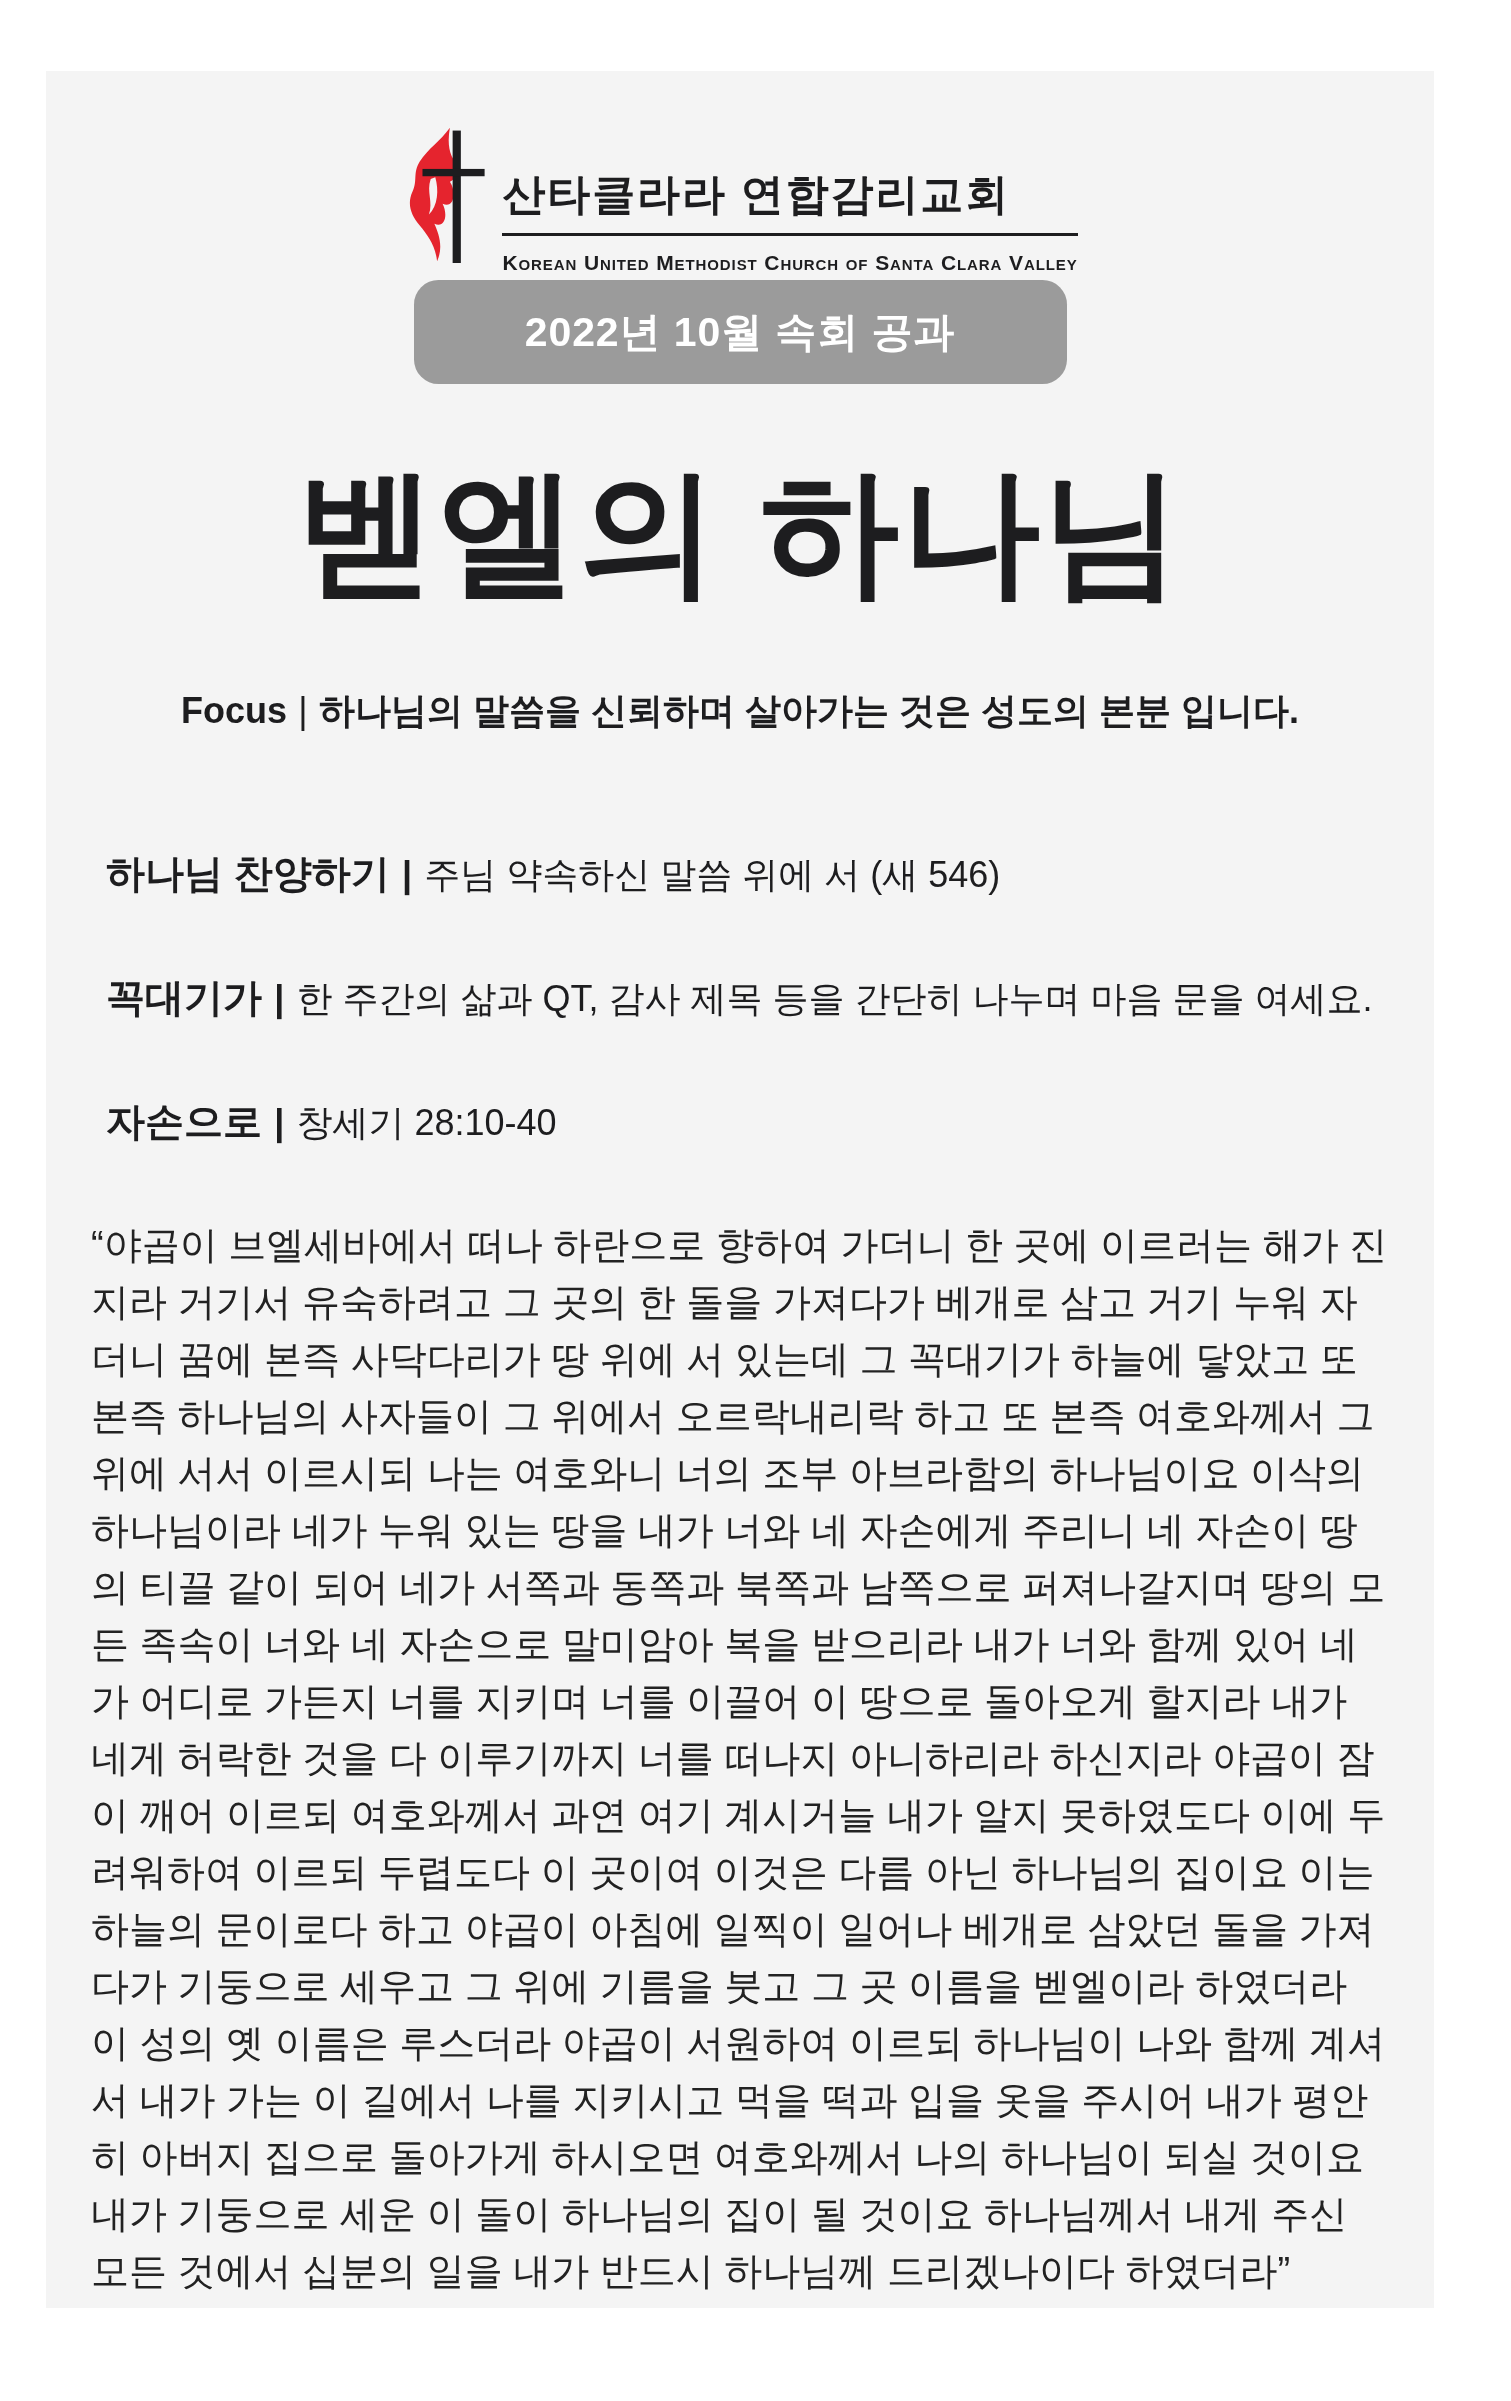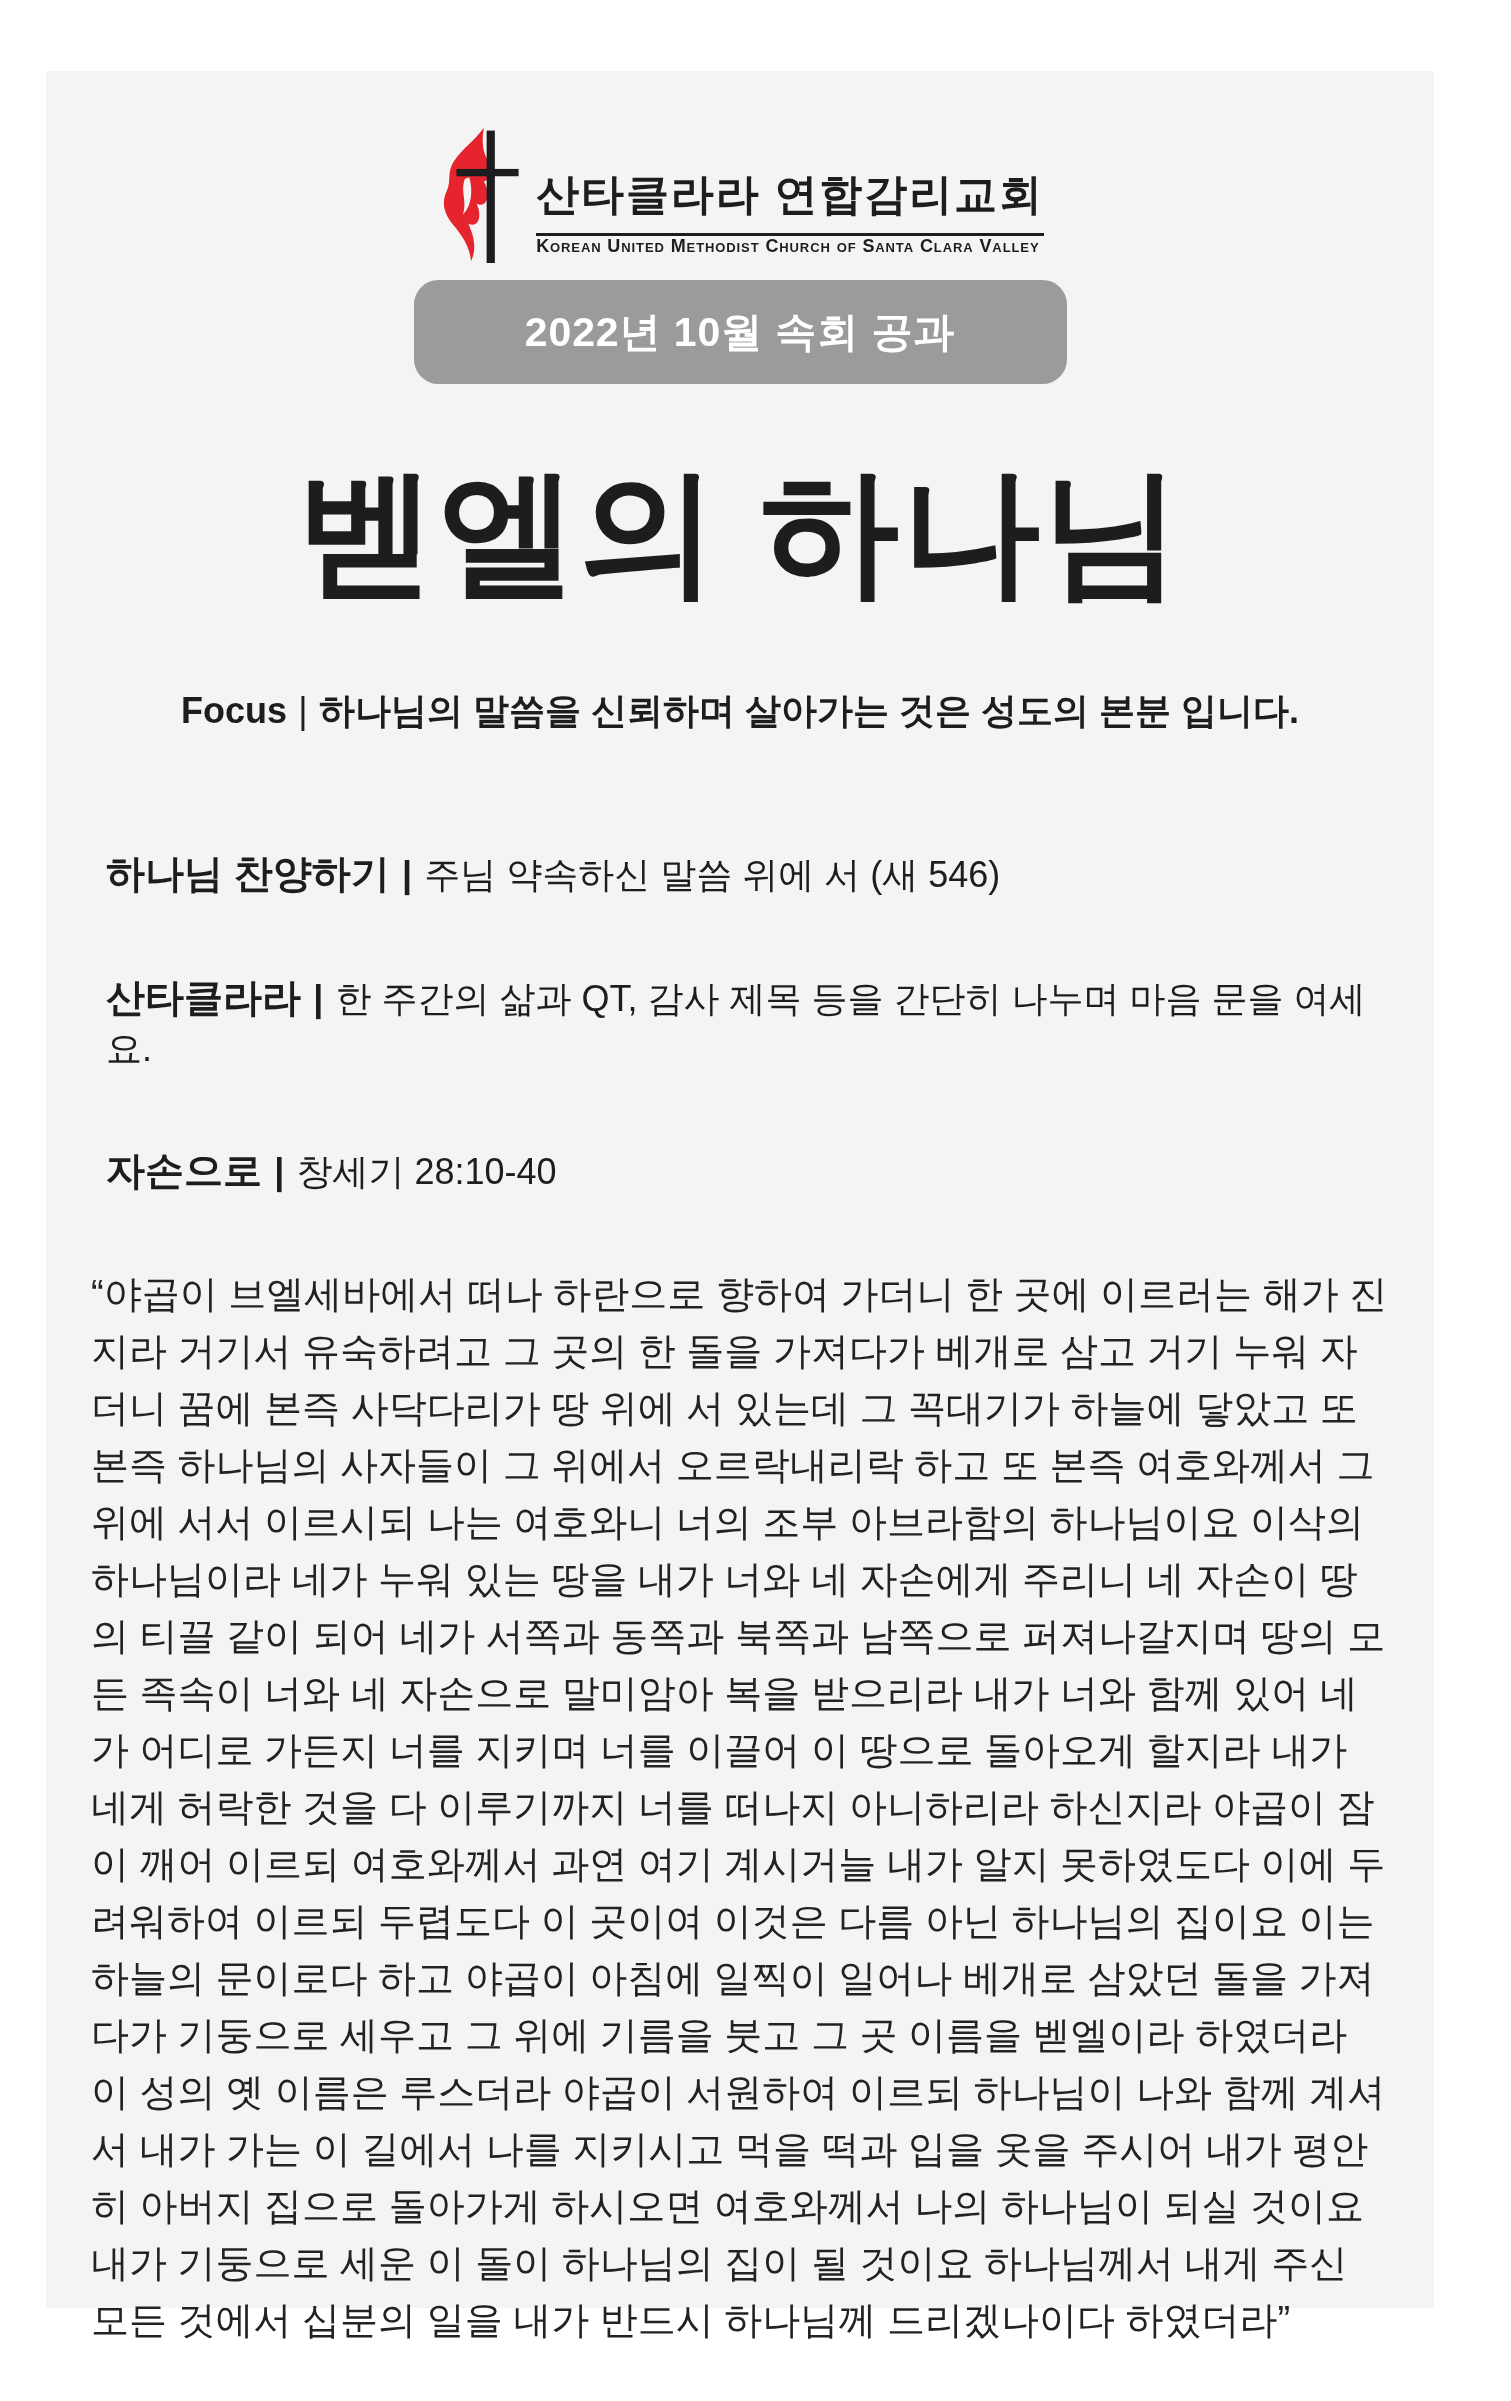--- a/index.html
+++ b/index.html
@@ -33,24 +33,24 @@
   .logo-mark { width:83px; height:137px; flex:0 0 auto; }
   .logo-text { padding-top:40px; }
   .name-ko {
     font-size:43px; font-weight:800; letter-spacing:1.9px;
     color:var(--ink);
     border-bottom:3.8px solid var(--ink);
     padding-bottom:8.5px;
     white-space:nowrap;
   }
   .name-en {
-    font-size:18px; font-weight:700;
+    font-size:21px; font-weight:700;
     font-variant:small-caps;
     letter-spacing:0.9px;
-    margin-top:0;
+    margin-top:15px;
     color:var(--ink);
     white-space:nowrap;
   }
   
   .badge {
     margin:13px auto 0;
     width:653px; height:104px;
     border-radius:24.5px;
     background:var(--badge-bg);
     color:#ffffff;
@@ -129,21 +129,21 @@
     </div>
 
     <div class="badge">2022년 10월 속회 공과</div>
 
     <h1 class="title">벧엘의 하나님</h1>
 
     <p class="focus"><span class="sec-label" style="font-size:36px">Focus</span><span class="f-sep">|</span><span>하나님의 말씀을 신뢰하며 살아가는 것은 성도의 본분 입니다.</span></p>
 
     <p class="section first"><span class="sec-label">하나님 찬양하기</span><span class="sec-sep">|</span><span class="sec-text">주님 약속하신 말씀 위에 서 (새 546)</span></p>
 
-    <p class="section"><span class="sec-label">산타클라라</span><span class="sec-sep">|</span><span class="sec-text">한 주간의 삶과 QT, 감사 제목 등을 간단히 나누며 마음 문을 여세요.</span></p>
+    <p class="section"><span class="sec-label">꼭대기가</span><span class="sec-sep">|</span><span class="sec-text">한 주간의 삶과 QT, 감사 제목 등을 간단히 나누며 마음 문을 여세요.</span></p>
 
     <p class="section"><span class="sec-label">자손으로</span><span class="sec-sep">|</span><span class="sec-text">창세기 28:10-40</span></p>
 
     <p class="scripture">“야곱이 브엘세바에서 떠나 하란으로 향하여 가더니 한 곳에 이르러는 해가 진지라 거기서 유숙하려고 그 곳의 한 돌을 가져다가 베개로 삼고 거기 누워 자더니 꿈에 본즉 사닥다리가 땅 위에 서 있는데 그 꼭대기가 하늘에 닿았고 또 본즉 하나님의 사자들이 그 위에서 오르락내리락 하고 또 본즉 여호와께서 그 위에 서서 이르시되 나는 여호와니 너의 조부 아브라함의 하나님이요 이삭의 하나님이라 네가 누워 있는 땅을 내가 너와 네 자손에게 주리니 네 자손이 땅의 티끌 같이 되어 네가 서쪽과 동쪽과 북쪽과 남쪽으로 퍼져나갈지며 땅의 모든 족속이 너와 네 자손으로 말미암아 복을 받으리라 내가 너와 함께 있어 네가 어디로 가든지 너를 지키며 너를 이끌어 이 땅으로 돌아오게 할지라 내가 네게 허락한 것을 다 이루기까지 너를 떠나지 아니하리라 하신지라 야곱이 잠이 깨어 이르되 여호와께서 과연 여기 계시거늘 내가 알지 못하였도다 이에 두려워하여 이르되 두렵도다 이 곳이여 이것은 다름 아닌 하나님의 집이요 이는 하늘의 문이로다 하고 야곱이 아침에 일찍이 일어나 베개로 삼았던 돌을 가져다가 기둥으로 세우고 그 위에 기름을 붓고 그 곳 이름을 벧엘이라 하였더라 이 성의 옛 이름은 루스더라 야곱이 서원하여 이르되 하나님이 나와 함께 계셔서 내가 가는 이 길에서 나를 지키시고 먹을 떡과 입을 옷을 주시어 내가 평안히 아버지 집으로 돌아가게 하시오면 여호와께서 나의 하나님이 되실 것이요  내가 기둥으로 세운 이 돌이 하나님의 집이 될 것이요 하나님께서 내게 주신 모든 것에서 십분의 일을 내가 반드시 하나님께 드리겠나이다 하였더라”</p>
 
   </div>
 </div>
 
 
 </body></html>

